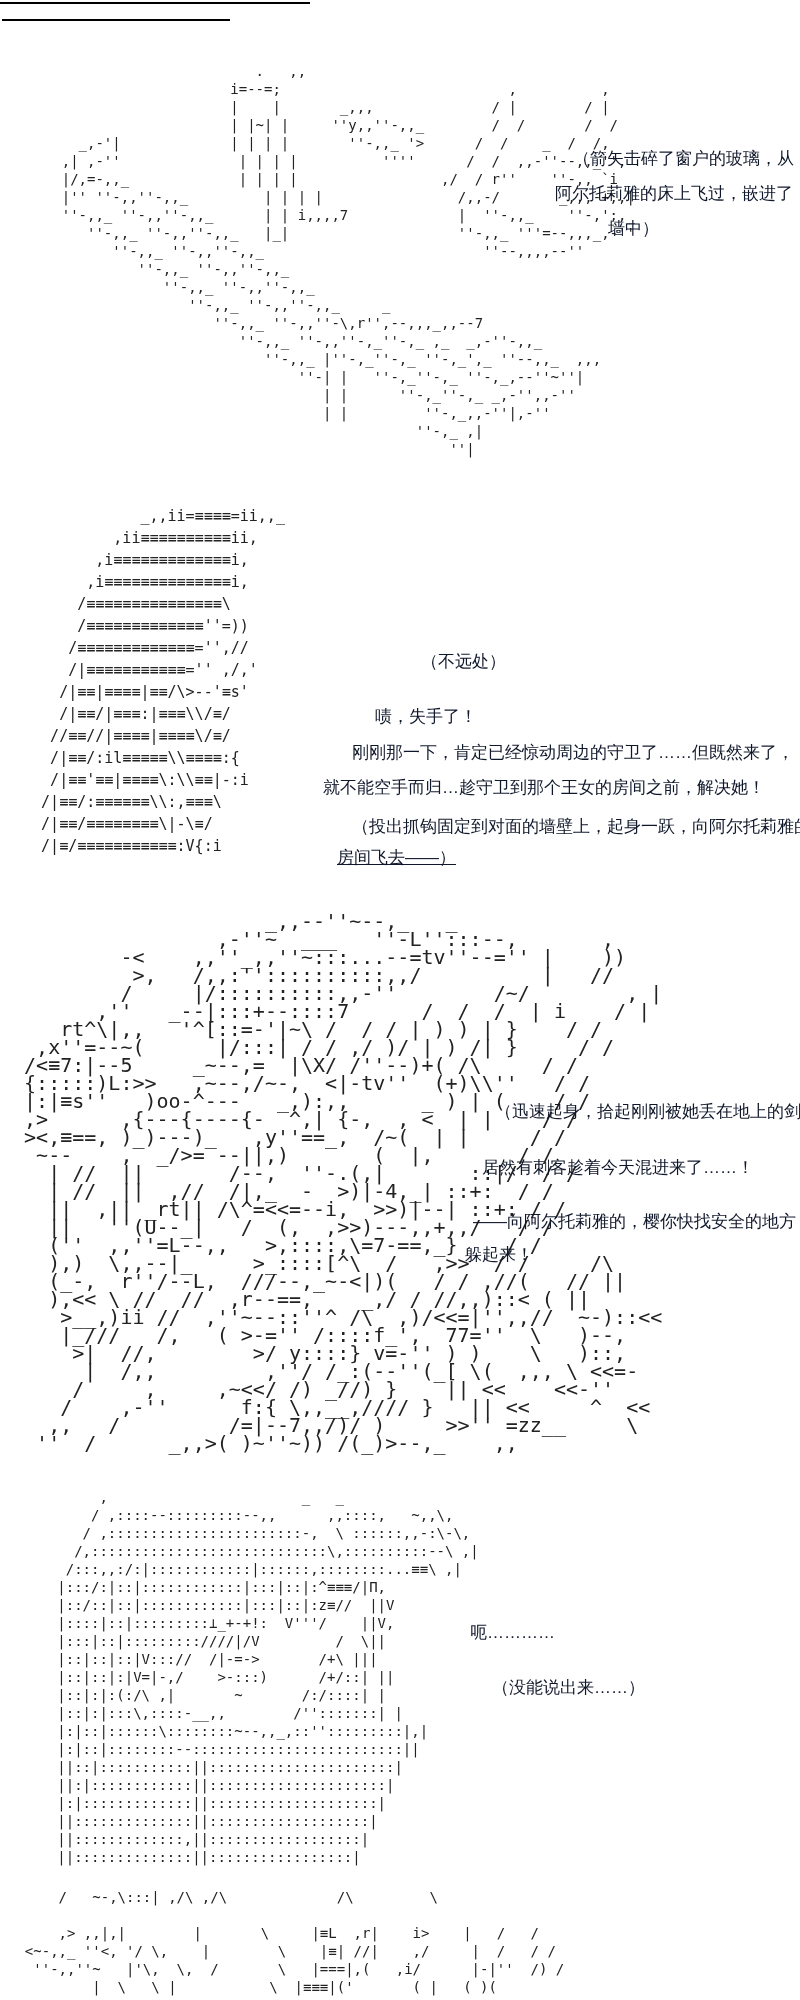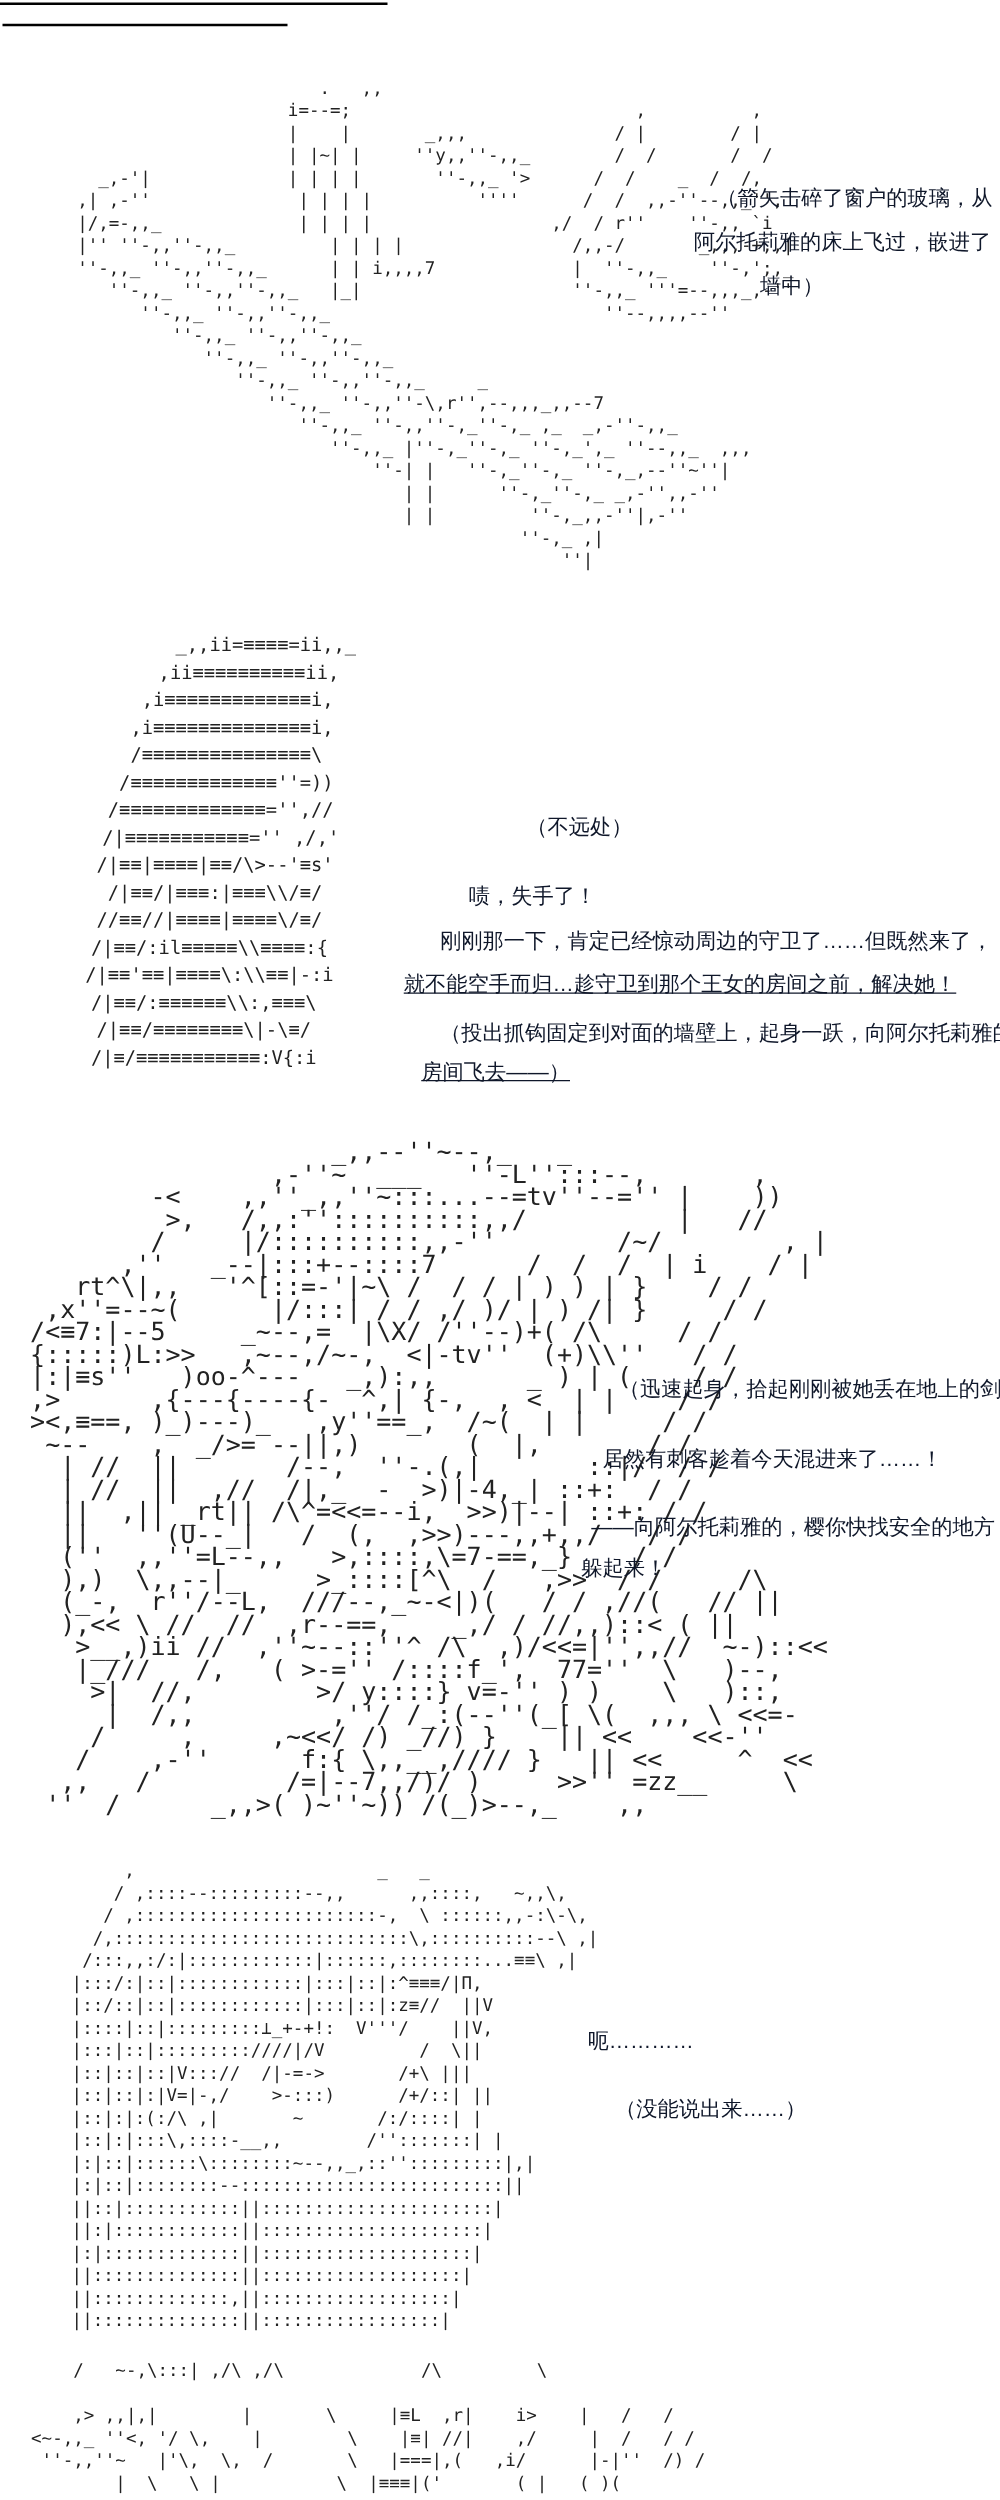--- a/index.html
+++ b/index.html
@@ -4,29 +4,29 @@
 <style>
   html,body{margin:0;padding:0;background:#ffffff;}
   #canvas{position:relative;width:800px;height:2000px;background:#ffffff;overflow:hidden;
           font-family:"Liberation Sans",sans-serif;}
   .rule{position:absolute;height:2px;background:#000;}
   #rule1{left:0;top:2px;width:310px;}
   #rule2{left:2px;top:19px;width:228px;}
   .aa{position:absolute;margin:0;font-family:"DejaVu Sans Mono",monospace;color:#222;
       white-space:pre;letter-spacing:0;}
   #p1{left:28px;top:62px;font-size:14px;line-height:18px;}
-  #p2{left:14px;top:505px;font-size:15px;line-height:22px;text-align:center;}
+  #p2{left:14px;top:505px;font-size:15px;line-height:22px;}
   #p3{left:0px;top:912px;font-size:20px;line-height:18px;}
   #p4{left:32px;top:1488px;font-size:14px;line-height:18px;}
   #p5{left:8px;top:1888px;font-size:14px;line-height:18px;}
   .dlg{position:absolute;font-size:17px;color:#0f172a;white-space:nowrap;
        font-family:"Liberation Sans",sans-serif;}
   #i0{left:573px;top:147px;} #i1{left:555px;top:182px;} #i2{left:608px;top:217px;}
   #loc{left:385px;top:650px;margin-left:36px;}
-  #a0{left:375px;top:705px;} #a1{left:352px;top:741px;} #a2{left:323px;top:776px;text-decoration:underline;}
+  #a0{left:375px;top:705px;} #a1{left:352px;top:741px;} #a2{left:323px;top:776px;}
   #a3{left:352px;top:815px;} #a4{left:337px;top:846px;text-decoration:underline;}
   #s0{left:495px;top:1100px;} #s1{left:482px;top:1156px;} #s2{left:473px;top:1210px;}
   #s3{left:465px;top:1243px;}
   #k0{left:470px;top:1621px;} #k1{left:492px;top:1676px;}
 </style>
 </head>
 <body>
 
 <div id="canvas">
 

